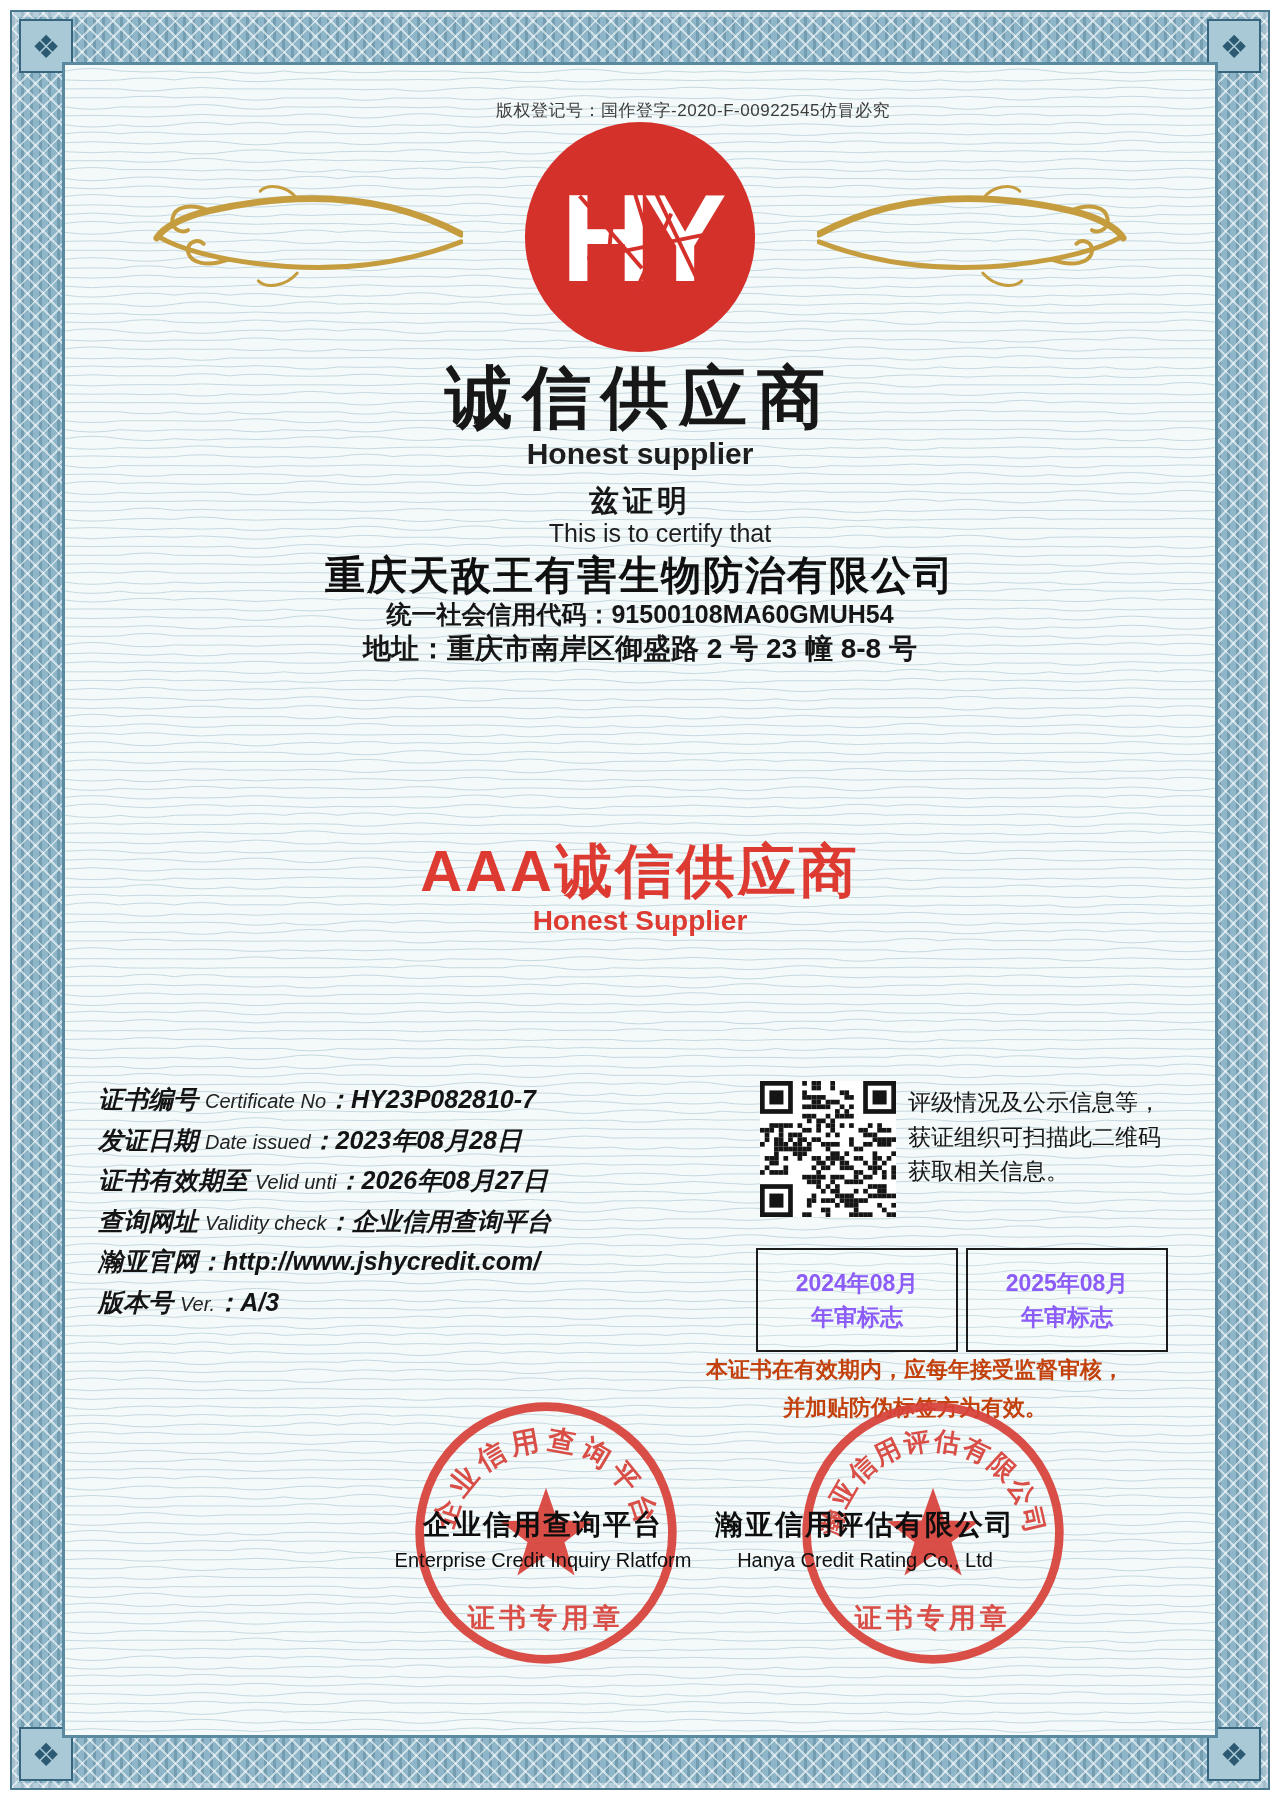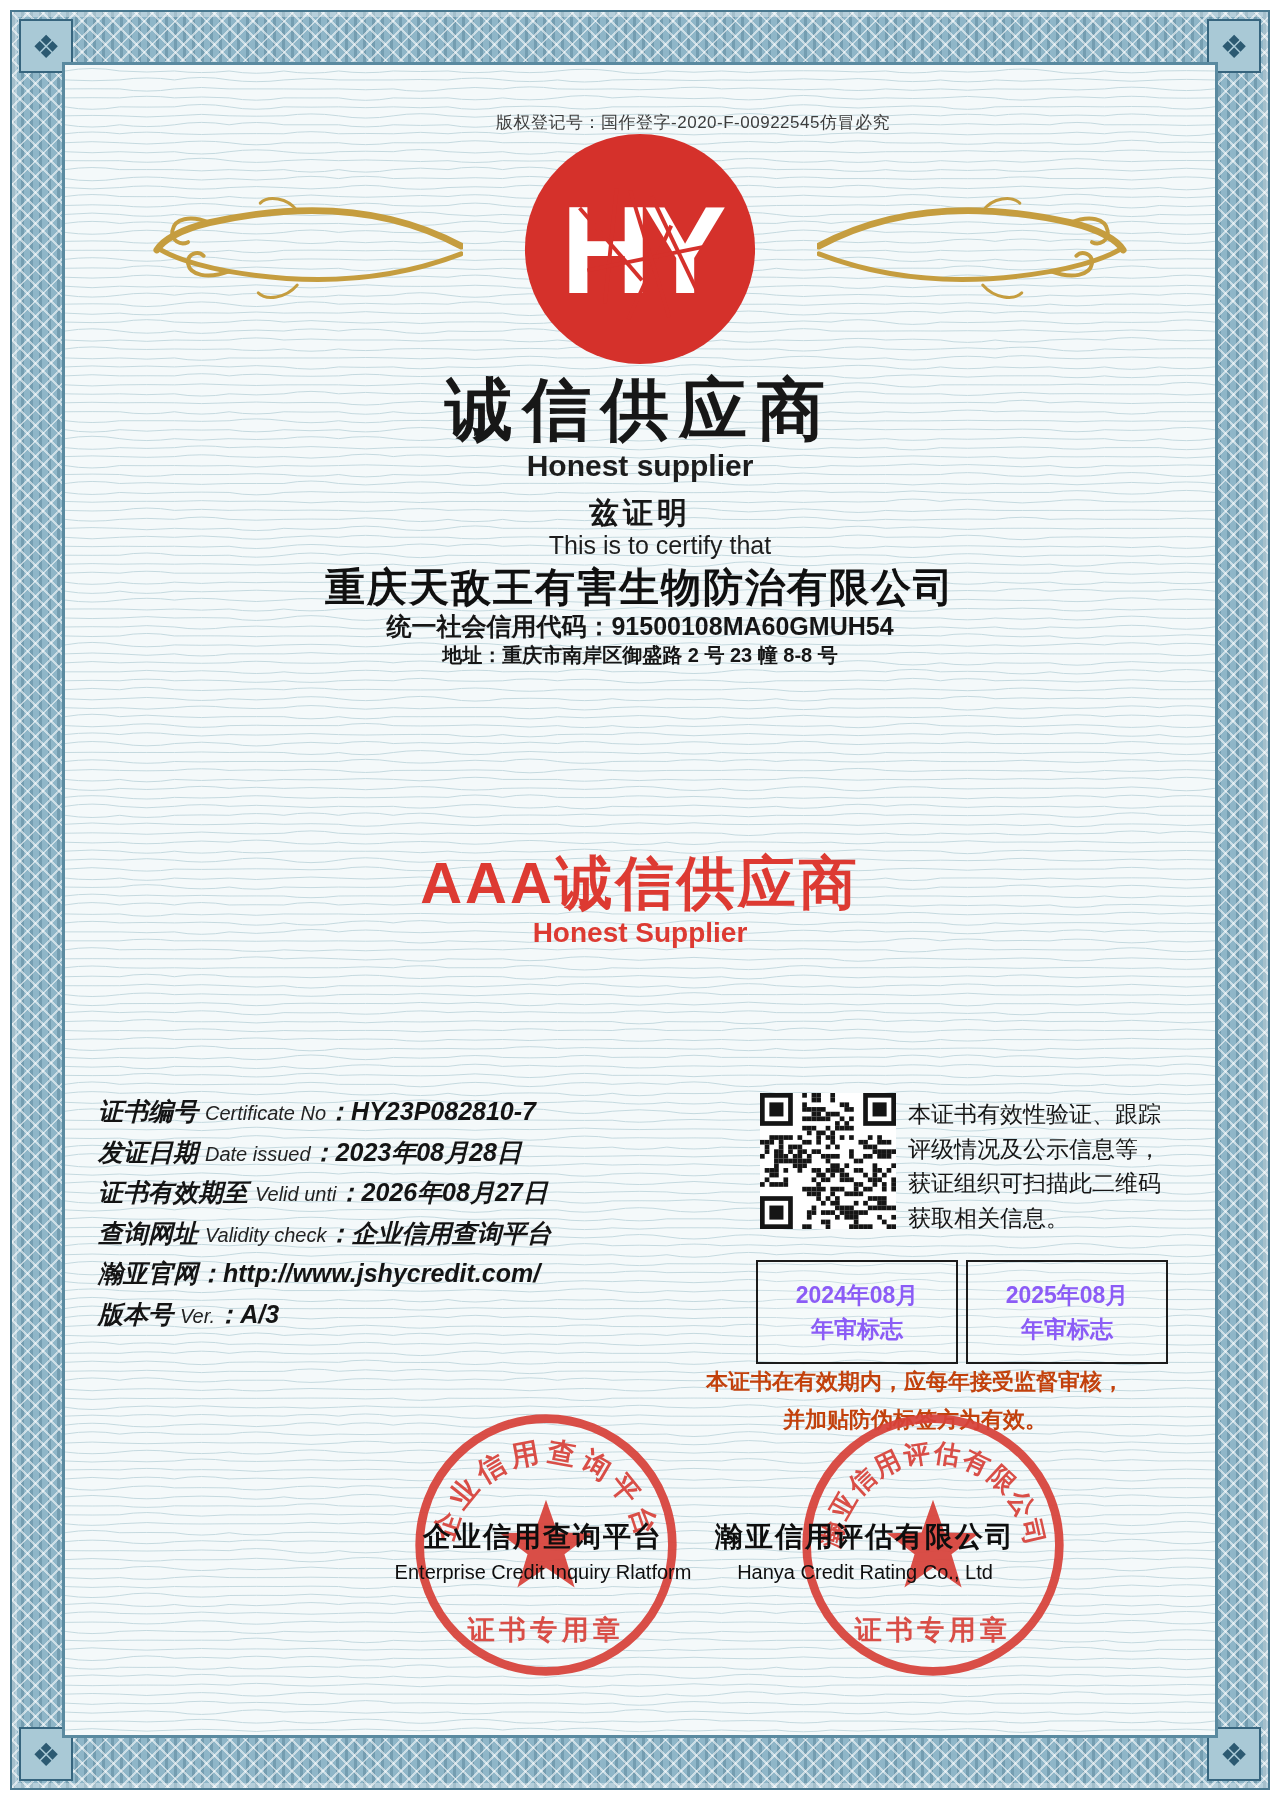--- a/index.html
+++ b/index.html
@@ -13,36 +13,36 @@
     border:2px solid #49788f;
     box-shadow:inset 0 0 0 5px rgba(255,255,255,.35);}
   .corner{position:absolute;width:54px;height:54px;background:#a9c9d6;border:2px solid #37657e;
     color:#2c5a72;font-size:32px;line-height:52px;text-align:center;box-sizing:border-box;}
   .corner.tl{left:7px;top:7px}.corner.tr{right:7px;top:7px}
   .corner.bl{left:7px;bottom:7px}.corner.br{right:7px;bottom:7px}
   .inner{position:relative;height:100%;background:#f4f9fa;border:3px solid #5a8aa0;
     box-sizing:border-box;overflow:hidden;}
   #guilloche{position:absolute;inset:0;width:100%;height:100%;stroke:#a4c4cd;fill:none;
     stroke-width:1;opacity:.6;}
-  .content{position:absolute;inset:0;margin-top:12px;}
+  .content{position:absolute;inset:0;}
   .abs{position:absolute;}
   .center{left:0;right:0;text-align:center;}
   .copyright{top:34px;left:106px;right:0;text-align:center;font-size:17px;color:#3c3c3c;
     font-weight:500;letter-spacing:.5px;}
   .logo{top:55px;left:50%;margin-left:-117px;width:234px;height:234px;}
   .flourish{top:112px;width:312px;height:118px;}
   .flourish.left{left:86px;}
   .flourish.right{right:86px;transform:scaleX(-1);}
   .title-cn{top:288px;font-size:68px;font-weight:700;color:#171717;letter-spacing:10px;}
   .title-en{top:372px;font-size:30px;font-weight:600;color:#1d1d1d;}
   .certify-cn{top:416px;font-size:30px;font-weight:700;color:#171717;letter-spacing:4px;}
   .certify-en{top:454px;font-size:25px;font-weight:500;color:#1d1d1d;padding-left:40px;}
   .company{top:483px;font-size:40px;font-weight:800;color:#101010;letter-spacing:2px;}
   .credit-code{top:533px;font-size:25px;font-weight:600;color:#161616;}
-  .address{top:565px;font-size:20px;font-weight:600;color:#161616;}
+  .address{top:565px;font-size:28px;font-weight:600;color:#161616;}
   .aaa-cn{top:768px;font-size:58px;font-weight:700;color:#dd3a32;letter-spacing:3px;}
   .aaa-en{top:840px;font-size:28px;font-weight:600;color:#dd3a32;}
   .details{left:33px;top:1016px;width:600px;}
   .row{white-space:nowrap;line-height:37.5px;color:#141414;font-style:italic;}
   .row .cn,.row .rest{font-size:25px;font-weight:600;}
   .row .en{font-size:20px;font-weight:500;color:#222;}
   .qr{left:695px;top:1016px;width:136px;height:136px;}
   .qr-note{left:843px;top:1020px;width:312px;font-size:23px;font-weight:500;color:#161616;
     line-height:34.5px;}
   .audit-box{top:1183px;width:202px;height:104px;border:2.5px solid #1c1c1c;box-sizing:border-box;
@@ -592,21 +592,20 @@
           <rect x="19" y="28" width="1" height="1"></rect>
           <rect x="20" y="28" width="1" height="1"></rect>
           <rect x="21" y="28" width="1" height="1"></rect>
           <rect x="22" y="28" width="1" height="1"></rect>
           <rect x="23" y="28" width="1" height="1"></rect>
           <rect x="27" y="28" width="1" height="1"></rect>
           <rect x="28" y="28" width="1" height="1"></rect>
         </svg>
 
       <div class="abs qr-note">
-        <div>本证书有效性验证、跟踪</div>
         <div>评级情况及公示信息等，</div>
         <div>获证组织可扫描此二维码</div>
         <div>获取相关信息。</div>
       </div>
 
       <div class="abs audit-box b1">
         <div>2024年08月</div>
         <div>年审标志</div>
       </div>
       <div class="abs audit-box b2">

